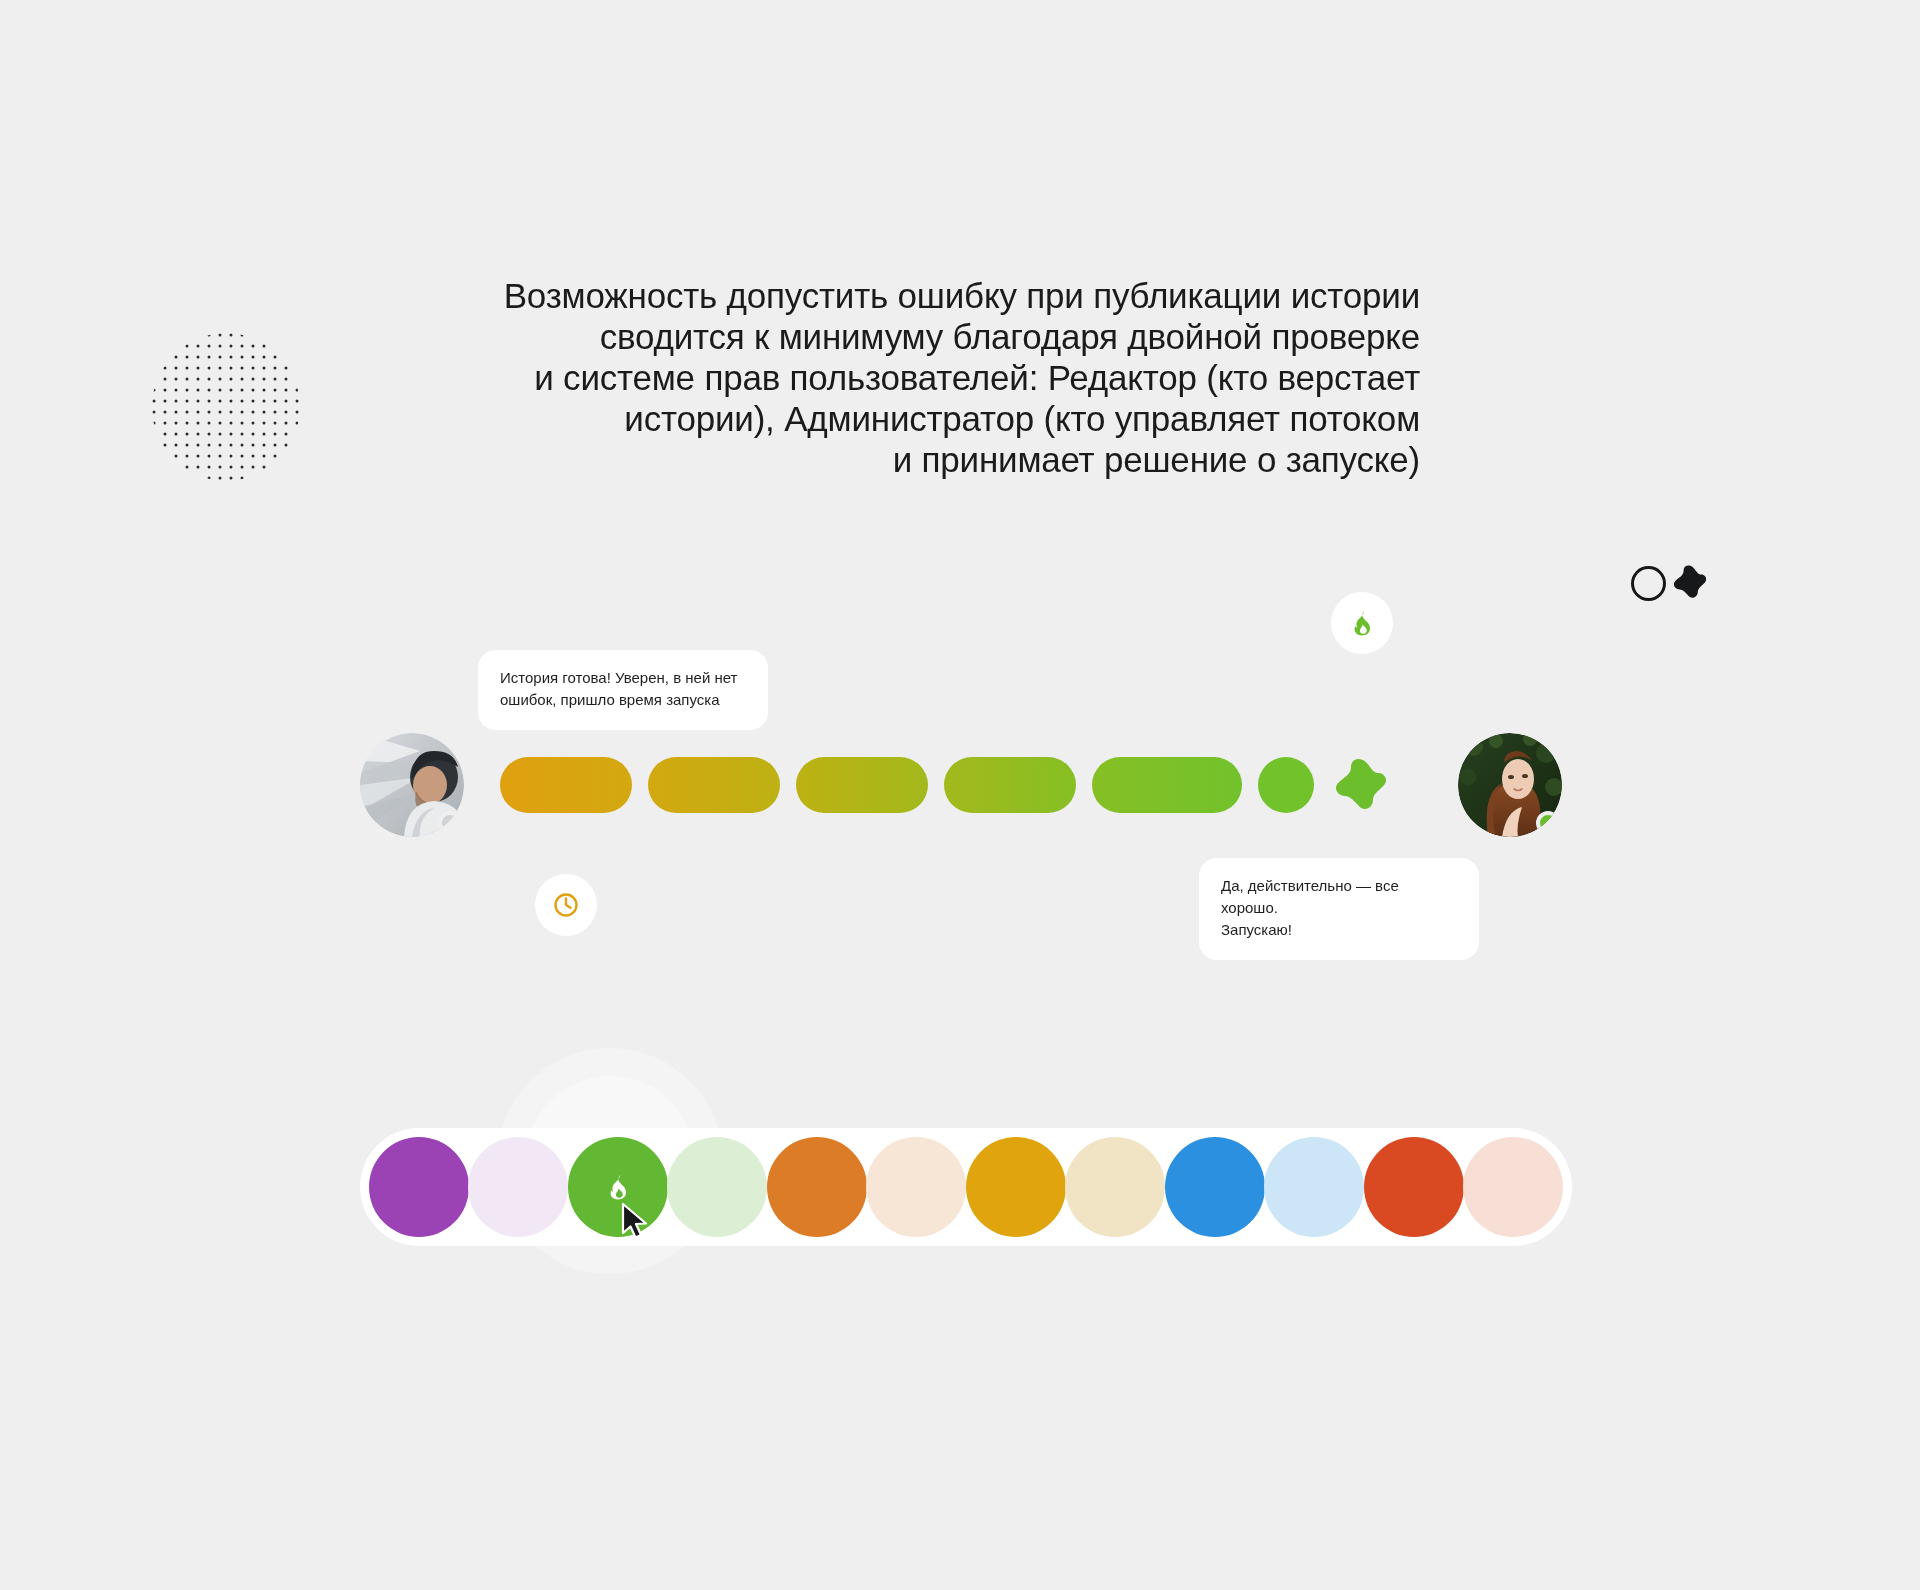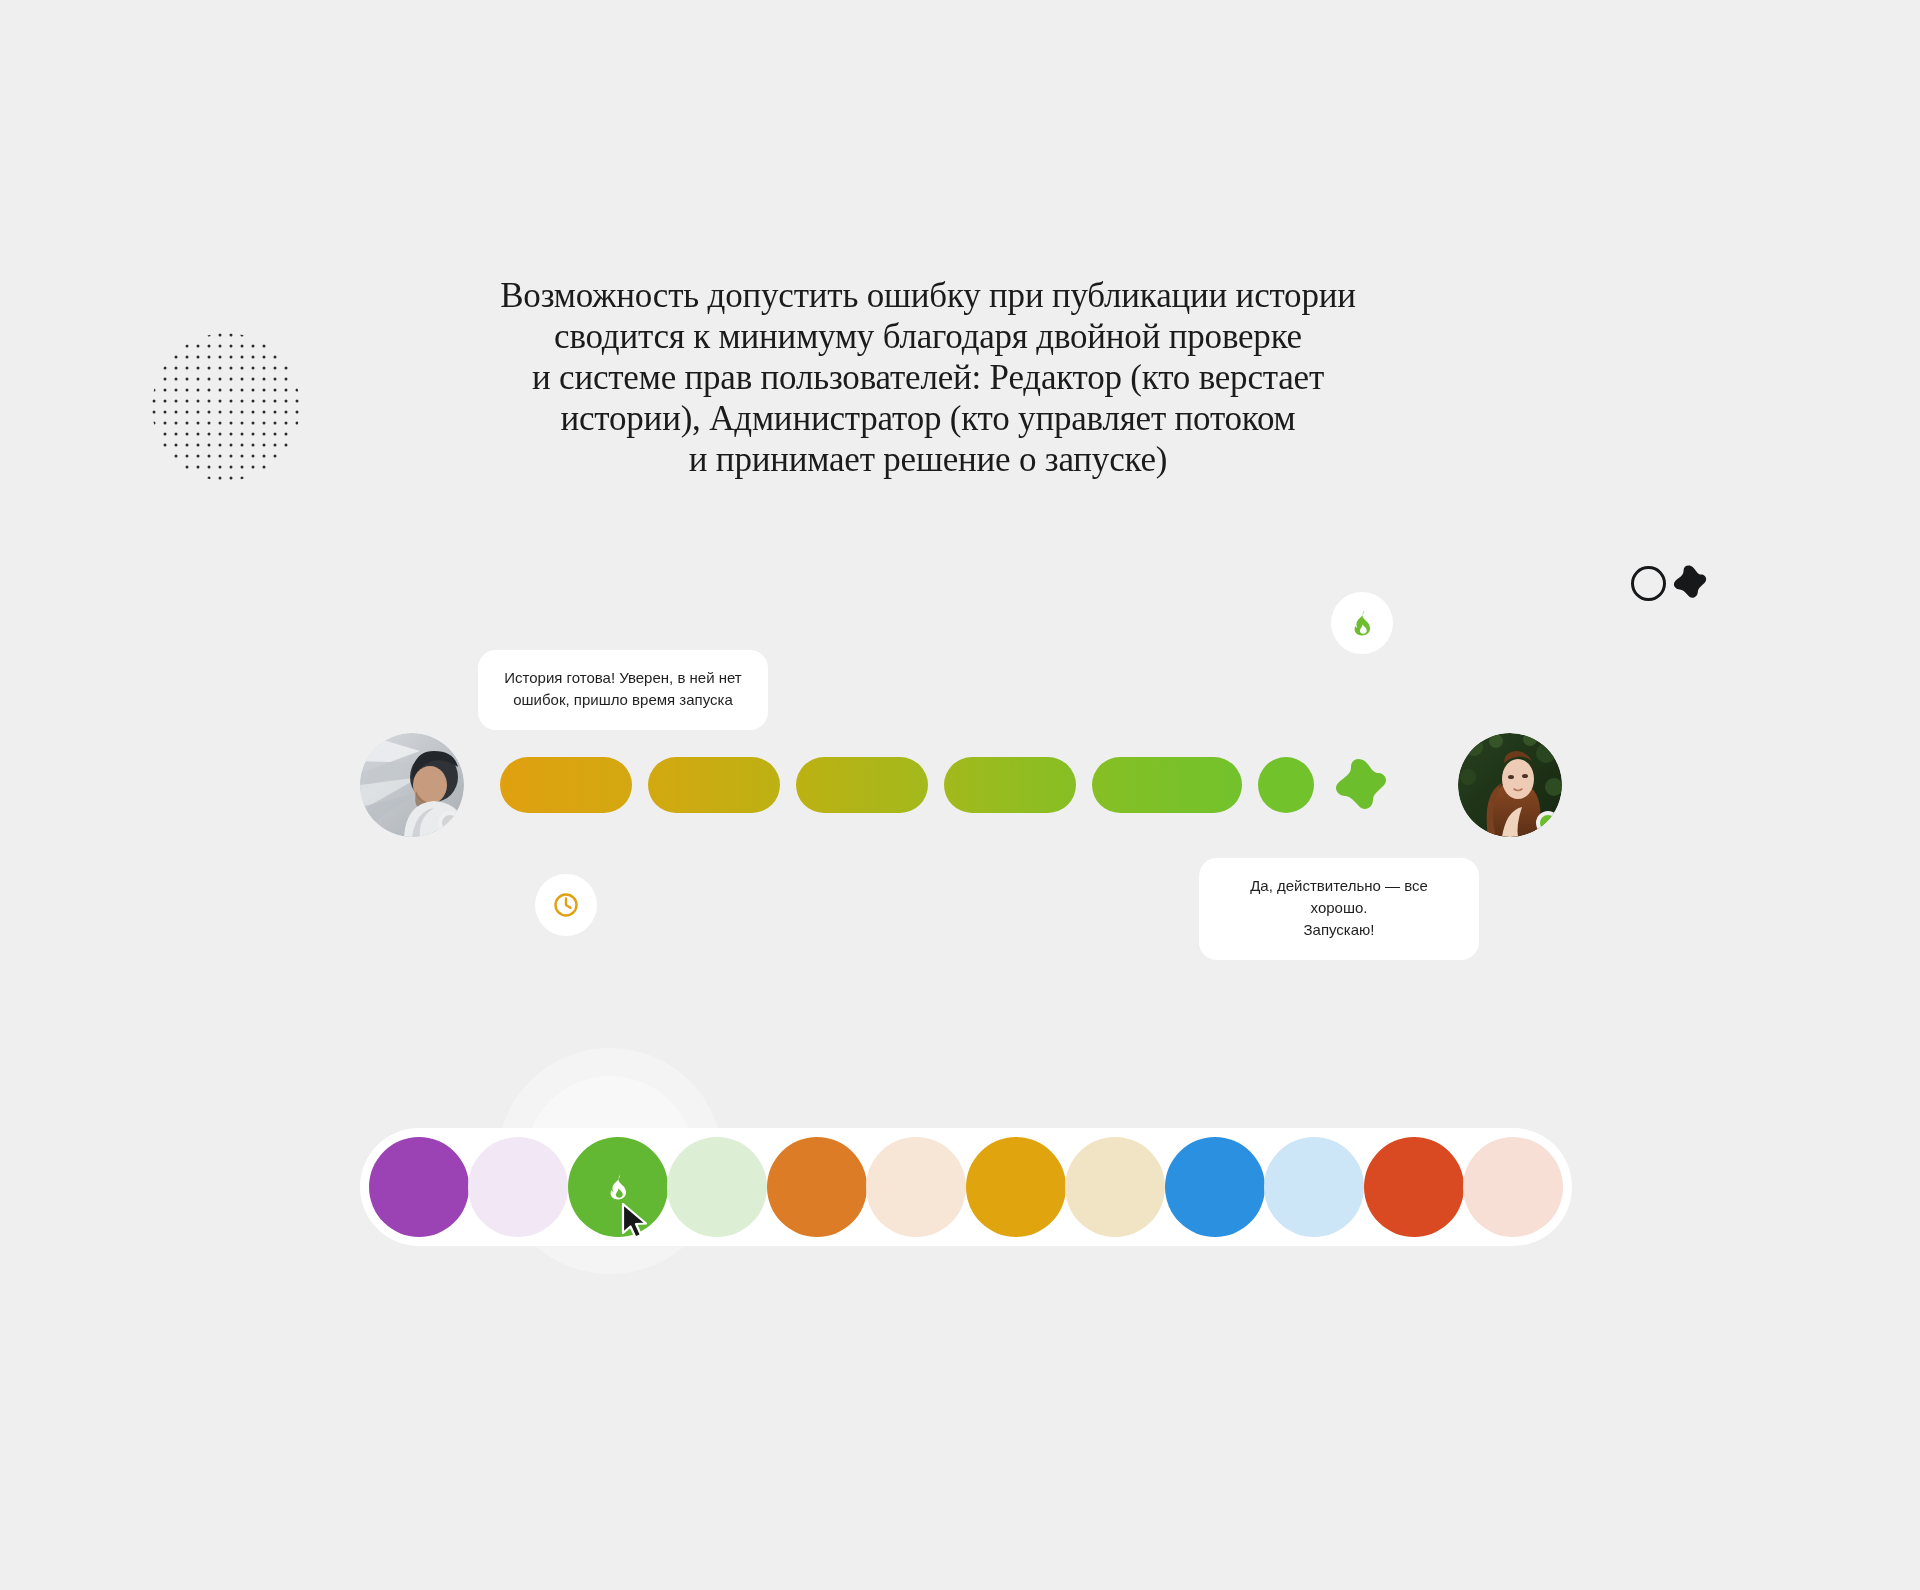--- a/index.html
+++ b/index.html
@@ -20,31 +20,30 @@
     position: absolute;
     left: 152px;
     top: 333px;
     width: 148px;
     height: 148px;
   }
 
   
   #headline {
     position: absolute;
-    left: 448px;
+    left: 460px;
     top: 275px;
     width: 960px;
-    text-align: center;
+    text-align: right;
     font-size: 35px;
     line-height: 41px;
     color: #1b1b1b;
     font-weight: 500;
     letter-spacing: -0.2px;
     white-space: pre-line;
-    font-family: Liberation Serif, serif;
   }
 
   
   #brand-mark {
     position: absolute;
     left: 1631px;
     top: 563px;
     width: 76px;
     height: 40px;
     display: flex;
@@ -91,21 +90,20 @@
   .bubble {
     position: absolute;
     background: #ffffff;
     border-radius: 18px;
     padding: 17px 22px 19px 22px;
     font-size: 15px;
     line-height: 22px;
     color: #1f1f1f;
     white-space: pre-line;
     box-sizing: border-box;
-    text-align: center;
   }
   #bubble-editor {
     left: 478px;
     top: 650px;
     width: 290px;
   }
   #bubble-admin {
     left: 1163px;
     top: 858px;
     width: 280px;

